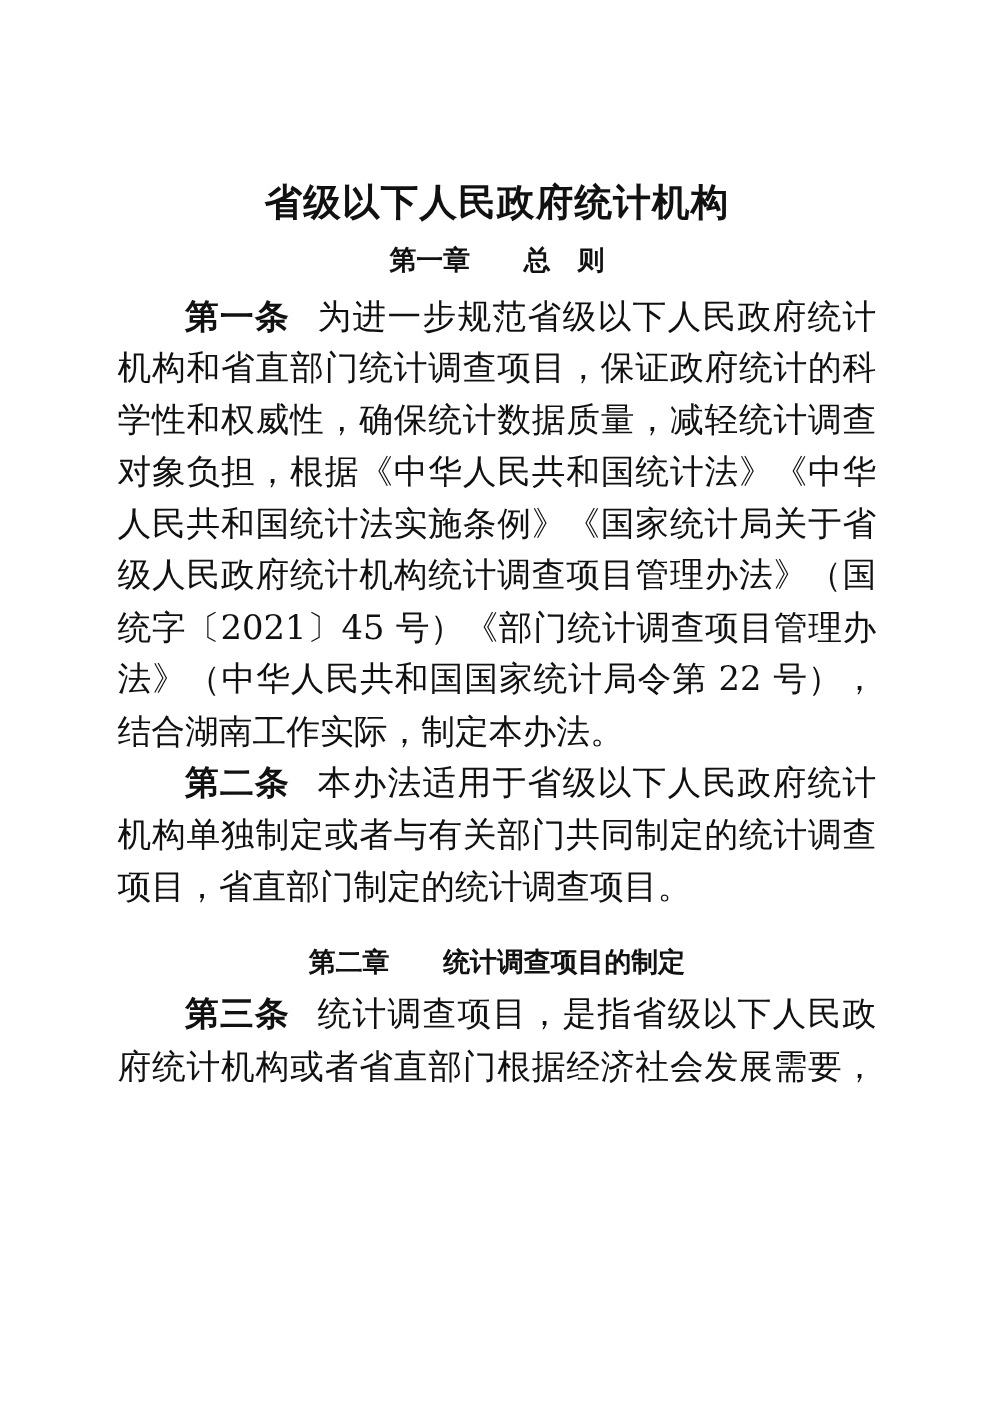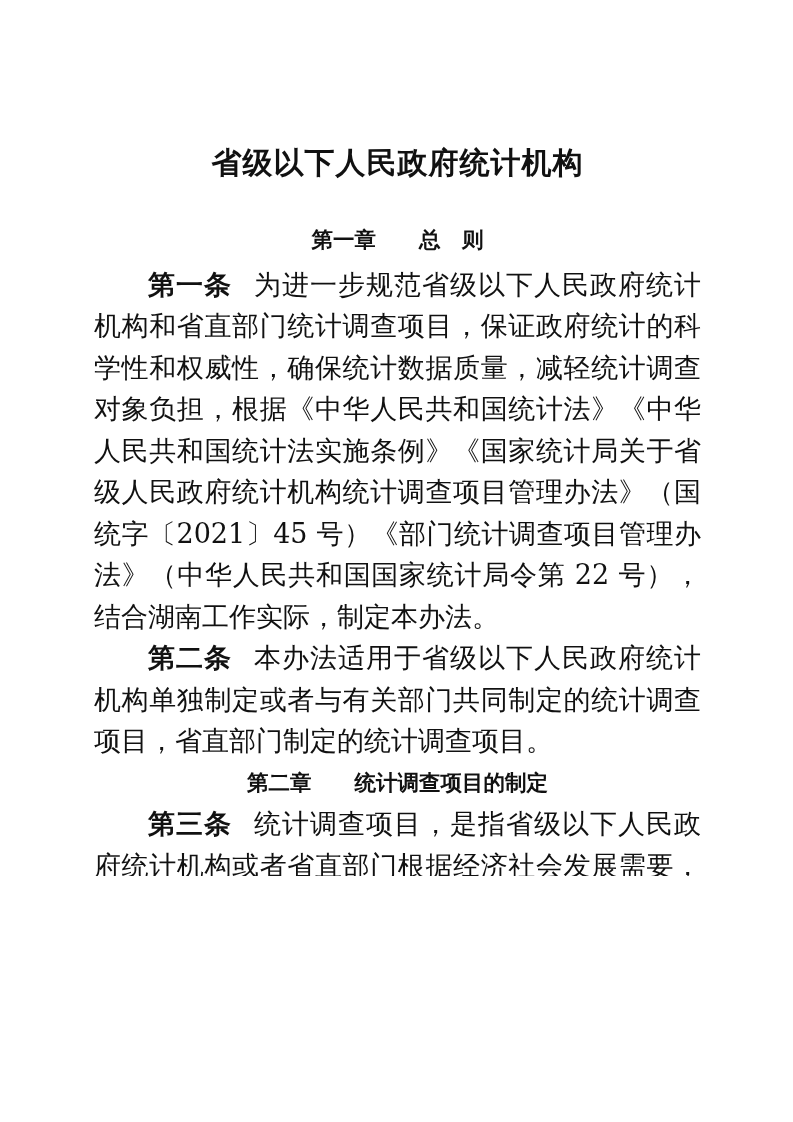--- a/index.html
+++ b/index.html
@@ -35,24 +35,24 @@
   .chapter-heading {
     margin: 0;
     text-align: center;
     font-size: 21.5px;
     line-height: 41.5px;
     font-weight: 700;
     font-family: "DejaVu Sans", "Liberation Sans", sans-serif;
     white-space: pre;
   }
   .chapter-heading.first {
-    margin-top: 31px;
     margin-bottom: 3px;
   }
   .chapter-heading.second {
+    margin-top: 19px;
   }
   .body-para {
     margin: 0;
     font-size: 27px;
     line-height: 41.5px;
     text-align: justify;
     text-justify: inter-ideograph;
     text-indent: 2em;
     word-break: break-all;
   }

